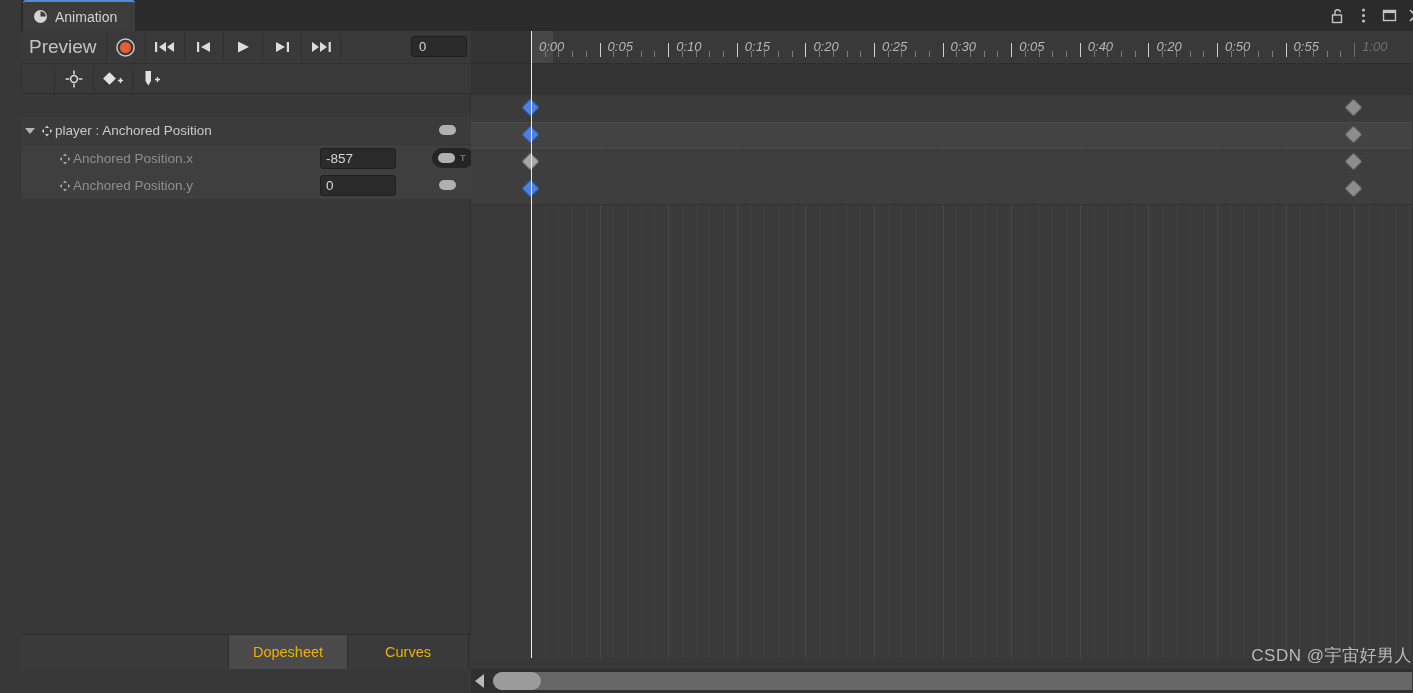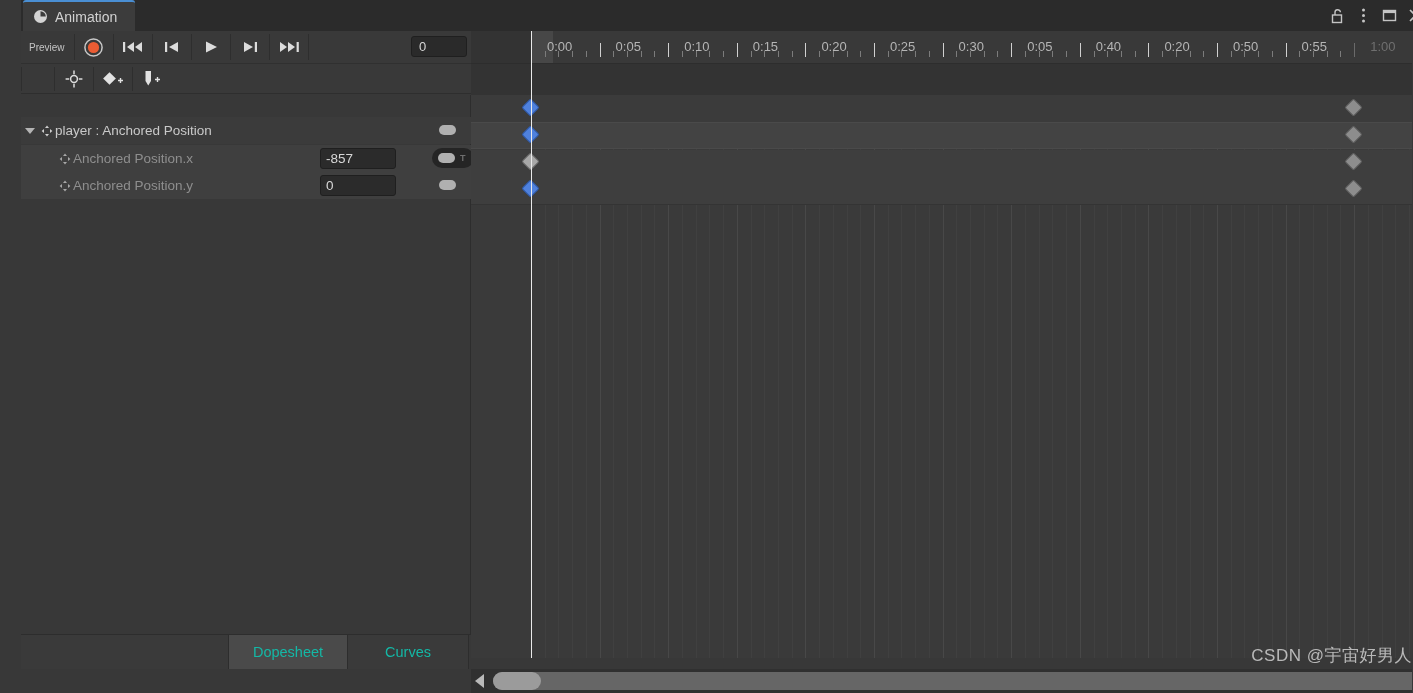--- a/index.html
+++ b/index.html
@@ -47,21 +47,21 @@
   .winbtn svg { display: block; }
 
   
   .toolbar {
     position: absolute; left: 0; top: 31px; width: 450px; height: 33px;
     background: #393939;
     display: flex; align-items: center;
     border-bottom: 1px solid #303030;
   }
   .preview-label {
-    padding: 0 9px 0 8px; font-size: 10px; color: #c4c4c4;
+    padding: 0 9px 0 8px; font-size: 19px; color: #c4c4c4;
   }
   .tbsep { width: 1px; height: 26px; background: #2e2e2e; }
   .tbbtn {
     width: 38px; height: 31px;
     display: flex; align-items: center; justify-content: center;
   }
   .tbbtn.rec { width: 38px; }
   .tbbtn svg { display: block; }
   .framefield {
     position: absolute; right: 4px; top: 5px;
@@ -178,21 +178,22 @@
     position: absolute; left: 0; top: 0; width: 60px; height: 33px;
     background: #333333;
   }
   .ruler-cur {
     position: absolute; top: 0; width: 22px; height: 33px;
     background: #474747;
   }
   .rlabel {
     position: absolute; top: 8px;
     font-size: 13px; color: #b5b5b5;
-    padding-left: 16px;
+    padding-left: 8px;
+    font-style: italic;
   }
   .rlabel.dim { color: #6f6f6f; }
   .rtick-major {
     position: absolute; bottom: 7px; width: 1px; height: 14px; background: #d0d0d0;
   }
   .rtick-major.dim { background: #6a6a6a; }
   .rtick-minor {
     position: absolute; bottom: 7px; width: 1px; height: 6px; background: #7c7c7c;
   }
   .ruler-baseline {
@@ -296,21 +297,21 @@
     background: #383838;
     border-top: 1px solid #2d2d2d;
     display: flex; align-items: flex-end;
   }
   .bottomfill {
     width: 208px; height: 34px; background: #3a3a3a;
     border-right: 1px solid #2d2d2d;
   }
   .btab {
     height: 34px; display: flex; align-items: center; justify-content: center;
-    font-size: 14.5px; color: #14b8a6;
+    font-size: 14.5px; color: #eab308;
     border-right: 1px solid #2d2d2d;
   }
   .btab.active { background: #4a4a4a; }
   .btab.inactive { background: #3a3a3a; }
 
   .watermark {
     position: absolute; right: 22px; bottom: 26px;
     font-size: 17px; color: #d4d4d4;
     opacity: 0.82;
     z-index: 9;

